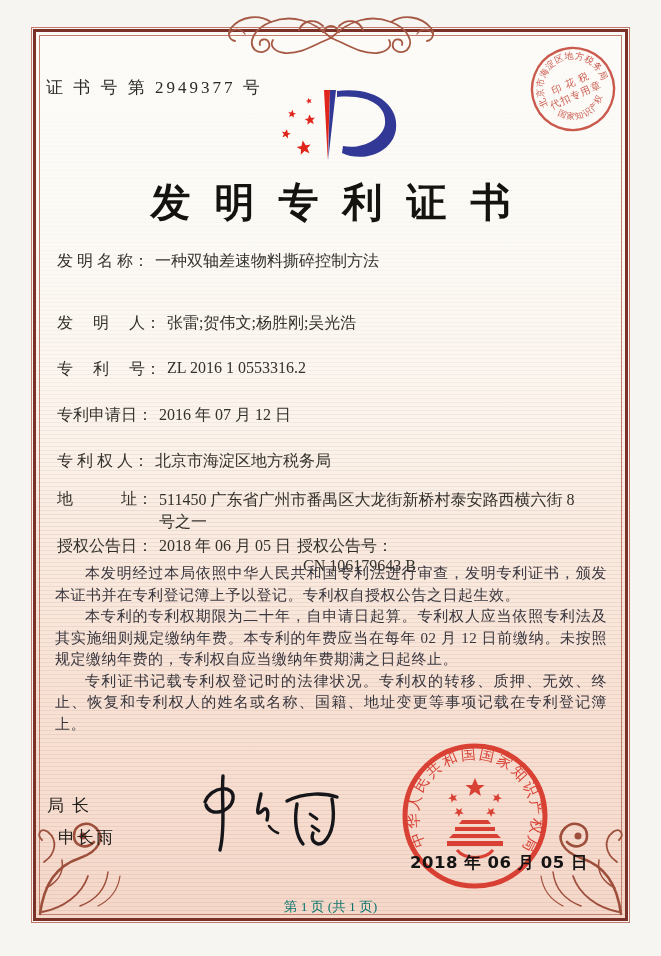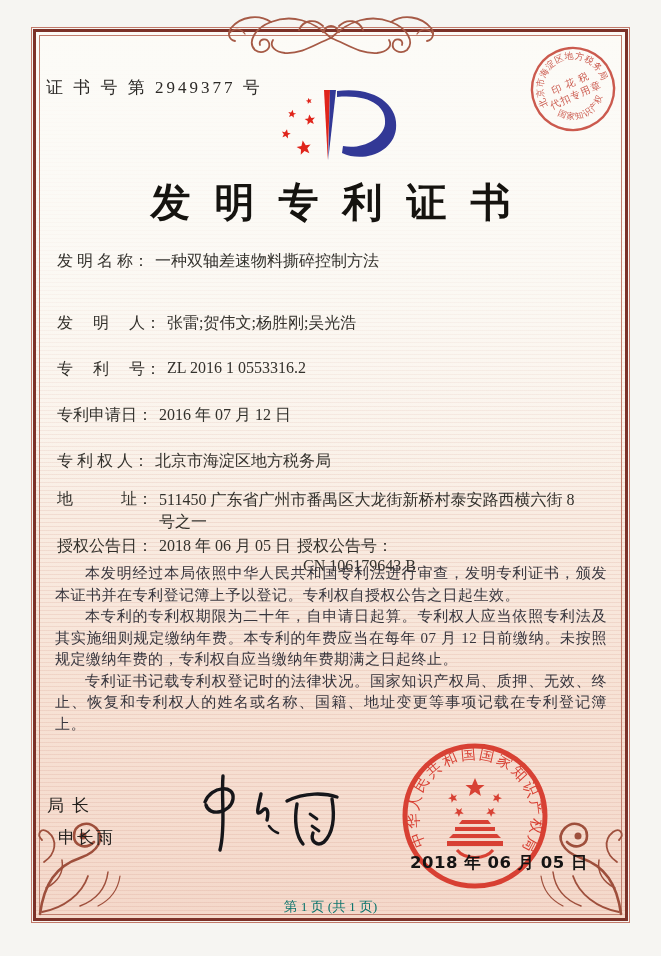--- a/index.html
+++ b/index.html
@@ -147,22 +147,22 @@
     <span class="lbl">授权公告日：</span>
     <span class="val">2018 年 06 月 05 日</span>
     <span class="grant2">
       <span class="lbl">授权公告号：</span>
       <span class="val">CN 106179643 B</span>
     </span>
   </div>
 
   <div class="abs bodytext">
     <p>本发明经过本局依照中华人民共和国专利法进行审查，发明专利证书，颁发本证书并在专利登记簿上予以登记。专利权自授权公告之日起生效。</p>
-    <p>本专利的专利权期限为二十年，自申请日起算。专利权人应当依照专利法及其实施细则规定缴纳年费。本专利的年费应当在每年 07 月 12 日前缴纳。未按照规定缴纳年费的，专利权自应当缴纳年费期满之日起终止。</p>
-    <p>专利证书记载专利权登记时的法律状况。国家知识产权局、质押、无效、终止、恢复和专利权人的姓名或名称、国籍、地址变更等事项记载在专利登记簿上。</p>
+    <p>本专利的专利权期限为二十年，自申请日起算。专利权人应当依照专利法及其实施细则规定缴纳年费。本专利的年费应当在每年 02 月 12 日前缴纳。未按照规定缴纳年费的，专利权自应当缴纳年费期满之日起终止。</p>
+    <p>专利证书记载专利权登记时的法律状况。专利权的转移、质押、无效、终止、恢复和专利权人的姓名或名称、国籍、地址变更等事项记载在专利登记簿上。</p>
   </div>
 
   <div class="abs director-label">局长</div>
   <div class="abs director-name">申长雨</div>
 
   <svg class="abs signature" width="160" height="88" viewBox="0 0 160 88">
     <g stroke="#16161a" stroke-width="3.4" fill="none" stroke-linecap="round" stroke-linejoin="round">
       <path d="M38,6 C36,30 41,56 35,80"></path>
       <path d="M20,32 C26,16 50,14 48,29 C46,43 24,47 21,35"></path>
       <path d="M76,24 C73,37 70,48 77,41 C82,35 84,42 82,50"></path>

